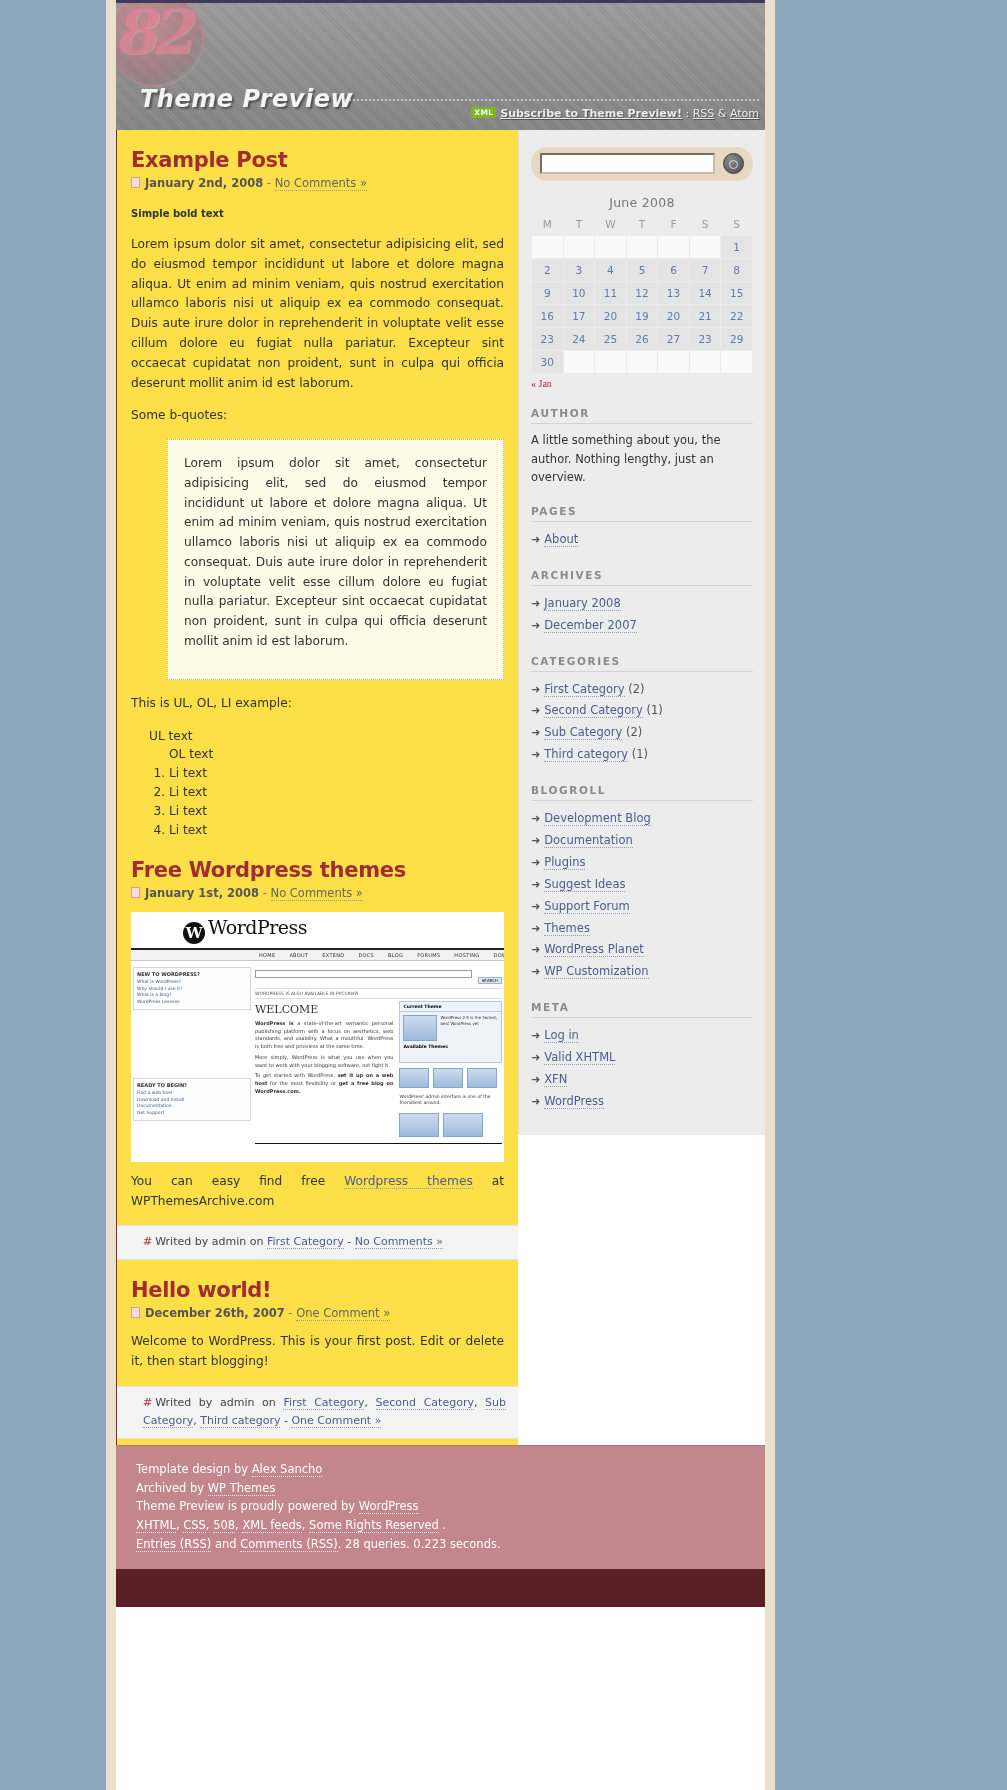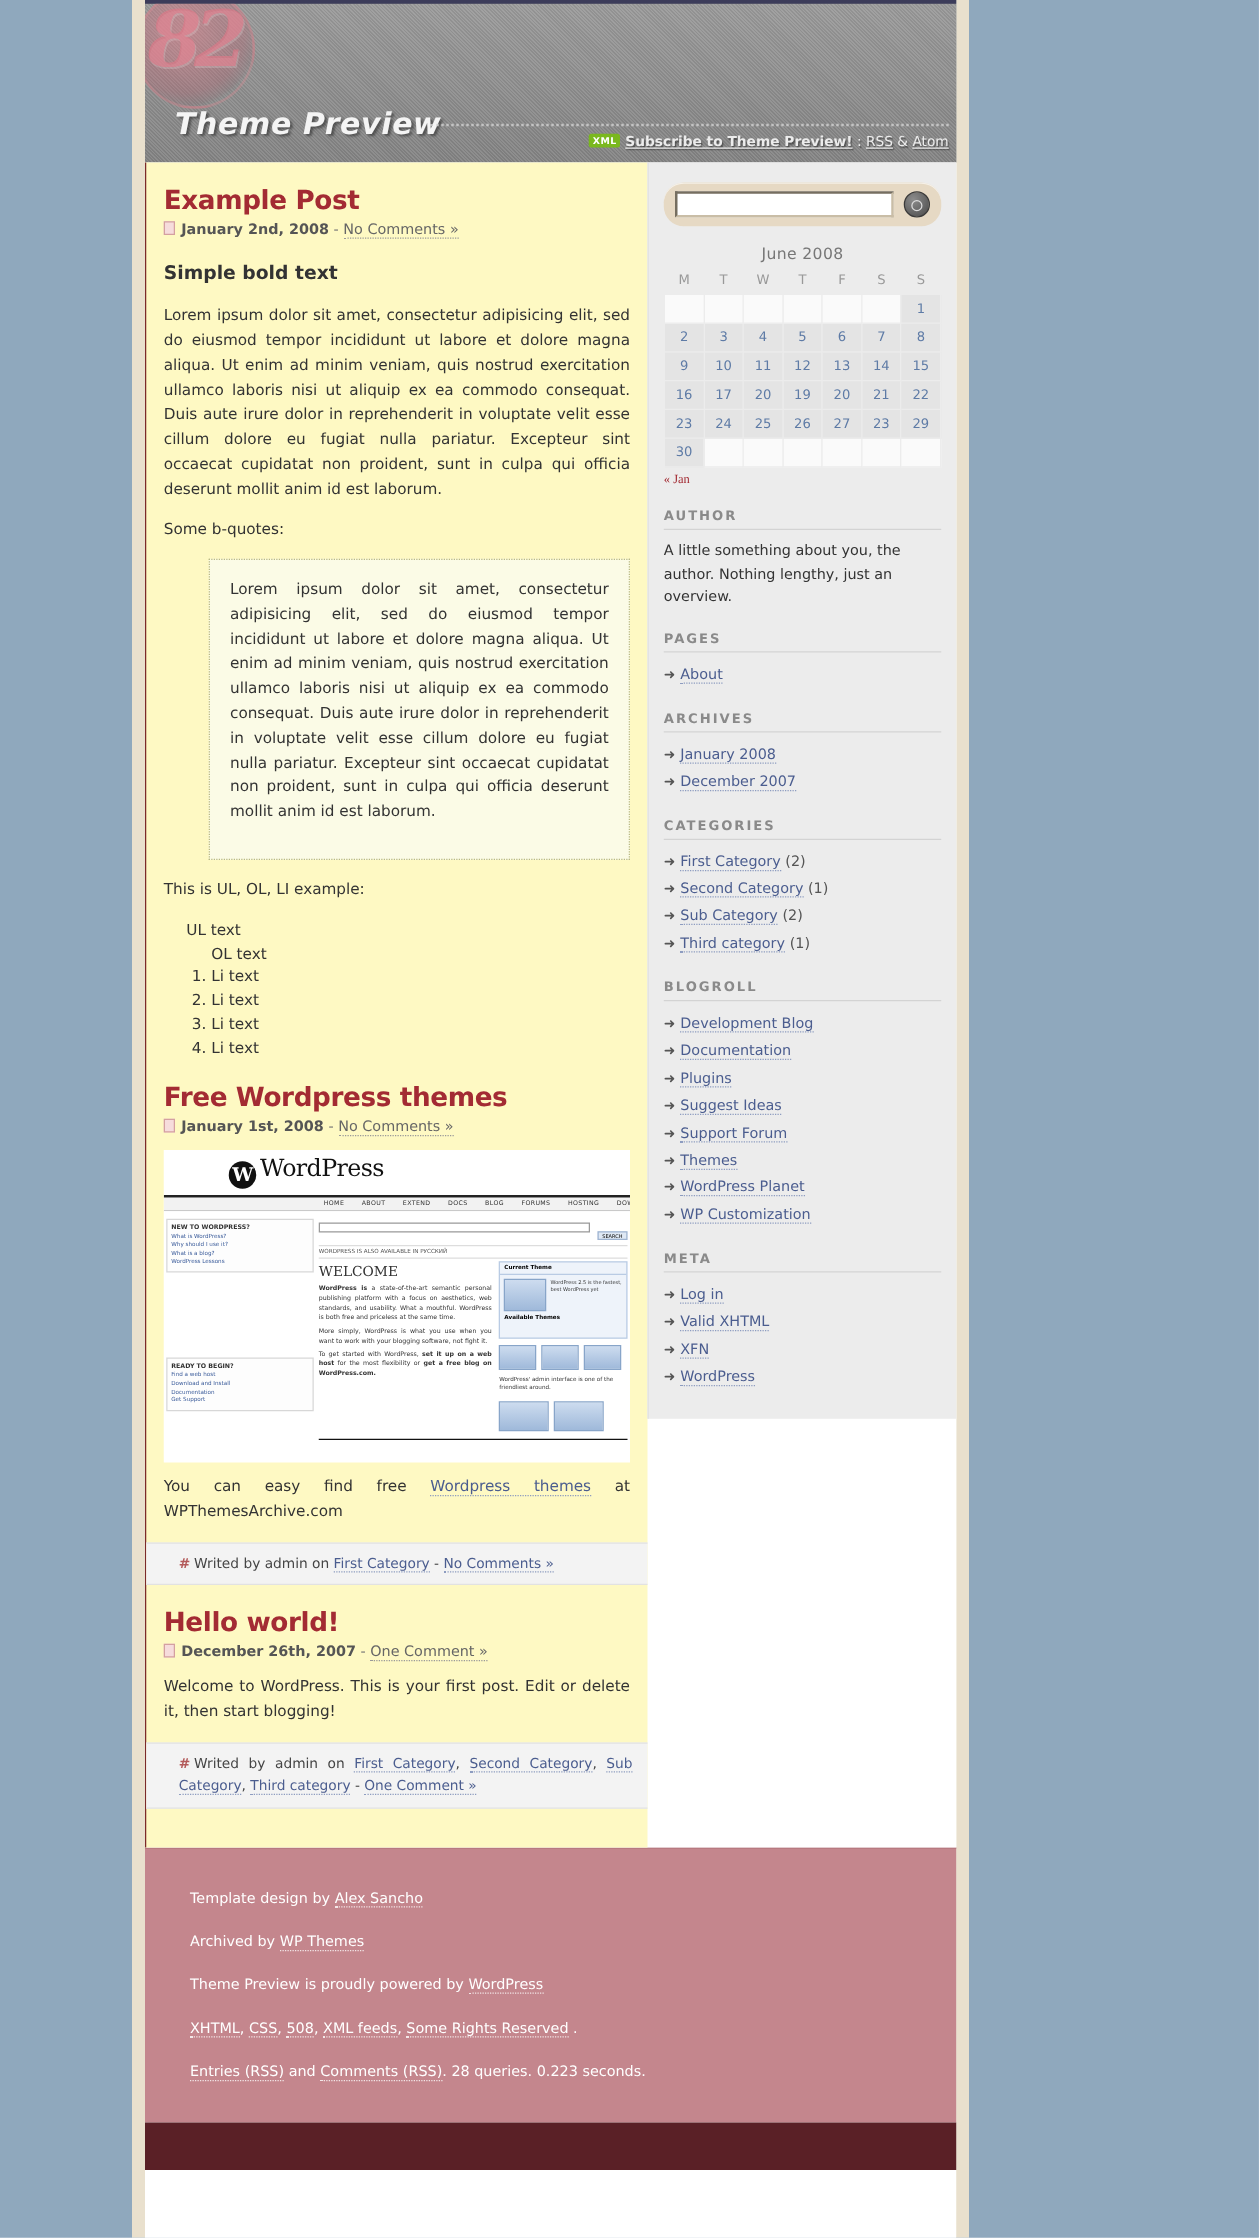--- a/index.html
+++ b/index.html
@@ -81,23 +81,23 @@
     font-size:7.5px; font-weight:bold; padding:1px 3px;
     border-radius:2px; vertical-align:2px; margin-right:4px;
     letter-spacing:.3px; text-shadow:none;
   }
   #subscribe a { color:#ececec; }
   #subscribe .strong { font-weight:bold; }
 
   
   #main { position:relative; display:flex; align-items:flex-start; background:#fff; }
   #content {
-    width:402px; background:#fef9c3;
+    width:402px; background:#fde047;
     border-left:1px solid #7c2a2a;
-    padding:0 0 31px 0;
+    padding:0 0 6px 0;
     min-height:1290px;
   }
   #sidebar {
     width:247px; background:#ececec;
     padding:10px 12px 22px 12px;
     border-left:1px solid #e0e0e0;
   }
 
   
   .post { padding:0 14px; }
@@ -115,21 +115,21 @@
     vertical-align:-1px; margin-right:5px; position:relative;
   }
   .post .date .sep { font-weight:normal; color:#777; }
   .post .date a {
     color:#666; text-decoration:none; border-bottom:1px dotted #999; font-weight:normal;
   }
   .post p {
     font-size:12.2px; color:#333; line-height:1.62;
     text-align:justify; margin:0 0 13px 0;
   }
-  .post p.boldline { font-weight:bold; text-align:left; font-size:15px;margin-top:16px; }
+  .post p.boldline { font-weight:bold; text-align:left; font-size:10px;margin-top:16px; }
   blockquote {
     margin:6px 0 14px 36px;
     background:#fbfbe6; border:1px dotted #b9b980;
     padding:14px 16px;
   }
   blockquote p {
     font-size:10.8px; line-height:1.72; color:#444; margin:0; text-align:justify;
   }
   .listblock { margin:0 0 14px 0; }
   .listblock ul { margin:0 0 0 18px; padding:0; list-style:none; }
@@ -230,21 +230,21 @@
   ul.wlist li .count { color:#555; }
 
   
   #footer {
     background:#c4868d; color:#fff;
     padding:14px 20px 16px 20px;
     font-size:11.5px; line-height:1.62;
     border-top:1px solid #b2757c;
   }
   #footer a { color:#fff; text-decoration:none; border-bottom:1px dotted rgba(255,255,255,.8); }
-  #footer .line { margin:16px; }
+  #footer .line { margin:0; }
   #bottombar {
     height:38px; background:#5a2026;
   }
 </style>
 </head>
 <body>
 
 <div id="page-wrap">
   <div id="container">
 

